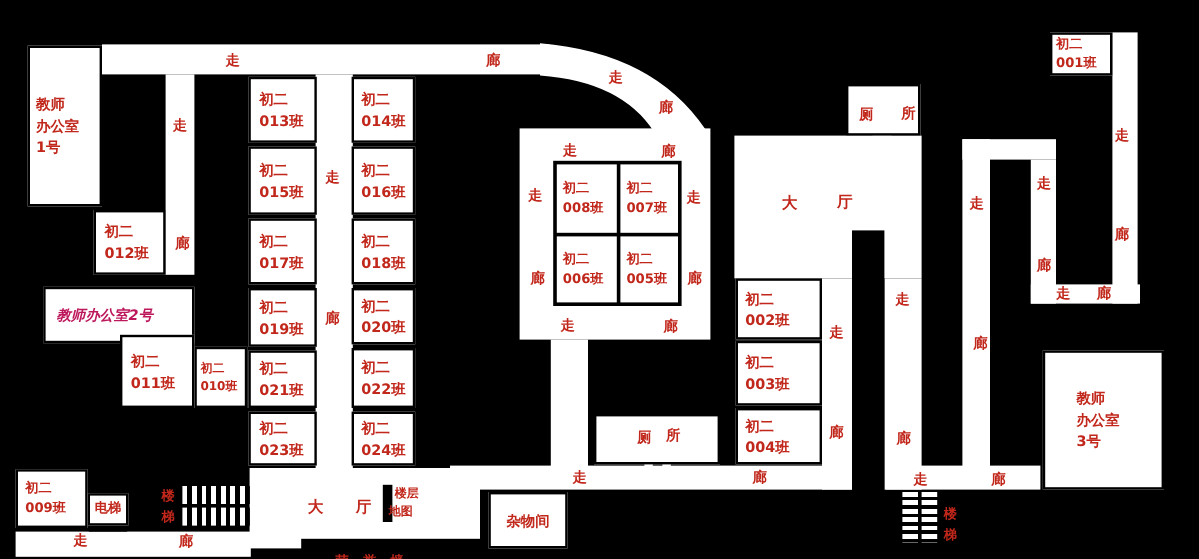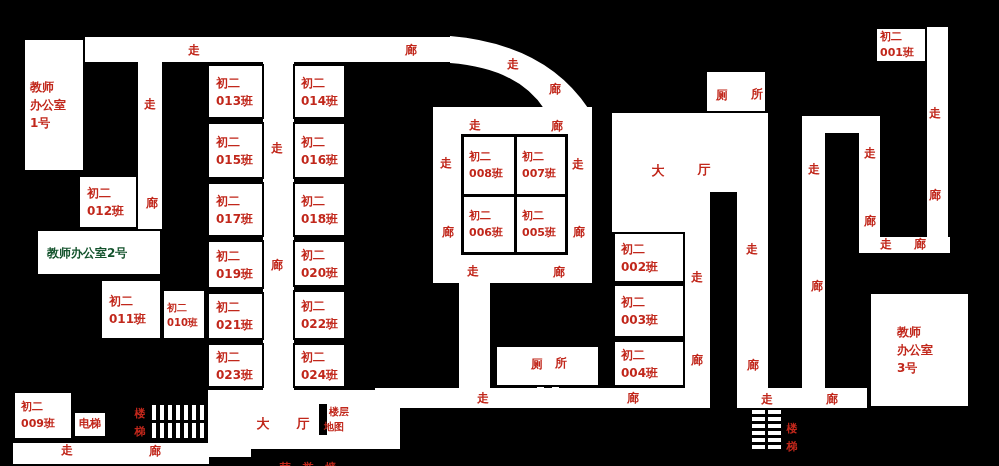--- a/index.html
+++ b/index.html
@@ -76,21 +76,21 @@
     <div class="room" style="left: 293px; top: 182px; width: 53px; height: 55px; color: rgb(193, 39, 27); font-size: 12px; padding-left: 6px;"><span>初二
 018班</span></div>
     <div class="room" style="left: 293px; top: 240px; width: 53px; height: 47px; color: rgb(193, 39, 27); font-size: 12px; padding-left: 6px;"><span>初二
 020班</span></div>
     <div class="room" style="left: 293px; top: 290px; width: 53px; height: 50px; color: rgb(193, 39, 27); font-size: 12px; padding-left: 6px;"><span>初二
 022班</span></div>
     <div class="room" style="left: 293px; top: 343px; width: 53px; height: 45px; color: rgb(193, 39, 27); font-size: 12px; padding-left: 6px;"><span>初二
 024班</span></div>
     <div class="room" style="left: 78px; top: 175px; width: 60px; height: 54px; color: rgb(193, 39, 27); font-size: 12px; padding-left: 7px;"><span>初二
 012班</span></div>
-    <div class="room" style="left: 36px; top: 229px; width: 126px; height: 47px; color: #14532d; font-size: 12px; padding-left: 9px;"><span>教师办公室2号</span></div>
+    <div class="room" style="left: 36px; top: 239px; width: 126px; height: 47px; color: #be185d; font-size: 12px; padding-left: 9px; font-style: italic;"><span>教师办公室2号</span></div>
     <div class="room" style="left: 100px; top: 279px; width: 62px; height: 61px; color: rgb(193, 39, 27); font-size: 12px; padding-left: 7px;"><span>初二
 011班</span></div>
     <div class="room" style="left: 162px; top: 289px; width: 44px; height: 51px; color: rgb(193, 39, 27); font-size: 10px; padding-left: 3px;"><span>初二
 010班</span></div>
     <div class="room" style="left: 13px; top: 391px; width: 60px; height: 49px; color: rgb(193, 39, 27); font-size: 11px; padding-left: 6px;"><span>初二
 009班</span></div>
     <div class="room center" style="left: 73px; top: 411px; width: 34px; height: 27px; color: rgb(193, 39, 27); font-size: 11px;"><span>电梯</span></div>
     <div class="room nb" style="left: 464px; top: 137px; width: 50px; height: 57px; color: rgb(193, 39, 27); font-size: 11px; padding-left: 5px;"><span>初二
 008班</span></div>
     <div class="room nb" style="left: 517px; top: 137px; width: 48px; height: 57px; color: rgb(193, 39, 27); font-size: 11px; padding-left: 5px;"><span>初二
@@ -105,20 +105,21 @@
     <div class="room" style="left: 613px; top: 232px; width: 72px; height: 51px; color: rgb(193, 39, 27); font-size: 12px; padding-left: 6px;"><span>初二
 002班</span></div>
     <div class="room" style="left: 613px; top: 284px; width: 72px; height: 54px; color: rgb(193, 39, 27); font-size: 12px; padding-left: 6px;"><span>初二
 003班</span></div>
     <div class="room" style="left: 613px; top: 340px; width: 72px; height: 47px; color: rgb(193, 39, 27); font-size: 12px; padding-left: 6px;"><span>初二
 004班</span></div>
     <div class="room" style="left: 495px; top: 345px; width: 105px; height: 42px; color: rgb(193, 39, 27); font-size: 12px;"><span></span></div>
     <div class="room" style="left: 869px; top: 292px; width: 101px; height: 116px; color: rgb(193, 39, 27); font-size: 12px; padding-left: 26px;"><span>教师
 办公室
 3号</span></div>
+    <div class="room center" style="left: 407px; top: 410px; width: 66px; height: 47px; color: rgb(193, 39, 27); font-size: 12px;"><span>杂物间</span></div>
     <div class="stripes h" style="left: 152px; top: 405px; width: 56px; height: 15px;"></div>
     <div class="stripes h" style="left: 152px; top: 423px; width: 56px; height: 15px;"></div>
     <div class="stripes v" style="left: 752px; top: 410px; width: 13px; height: 42px;"></div>
     <div class="stripes v" style="left: 768px; top: 410px; width: 13px; height: 42px;"></div>
     <div class="lbl" style="left: 194px; top: 50px; color: rgb(193, 39, 27); font-size: 12px;">走</div>
     <div class="lbl" style="left: 411px; top: 50px; color: rgb(193, 39, 27); font-size: 12px;">廊</div>
     <div class="lbl" style="left: 150px; top: 104px; color: rgb(193, 39, 27); font-size: 12px;">走</div>
     <div class="lbl" style="left: 152px; top: 203px; color: rgb(193, 39, 27); font-size: 12px;">廊</div>
     <div class="lbl" style="left: 277px; top: 148px; color: rgb(193, 39, 27); font-size: 12px;">走</div>
     <div class="lbl" style="left: 277px; top: 265px; color: rgb(193, 39, 27); font-size: 12px;">廊</div>

